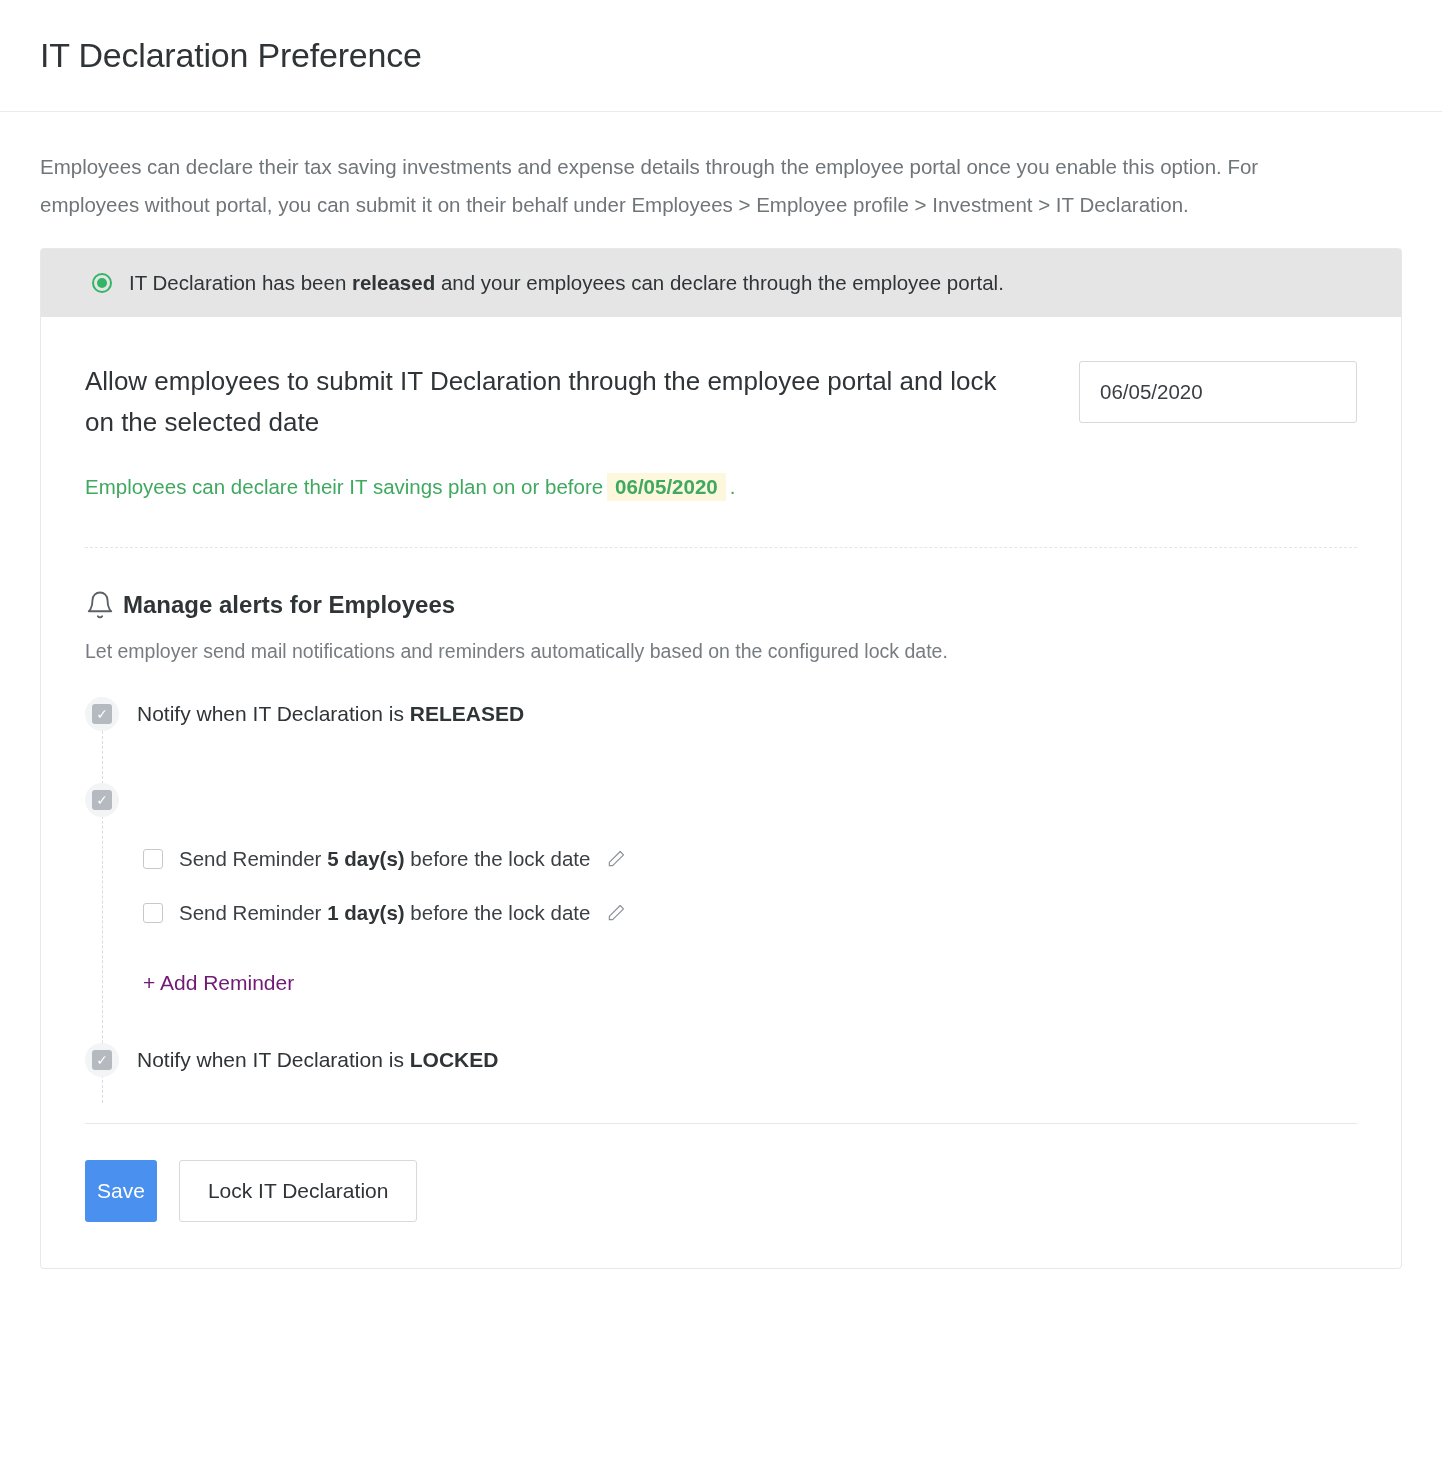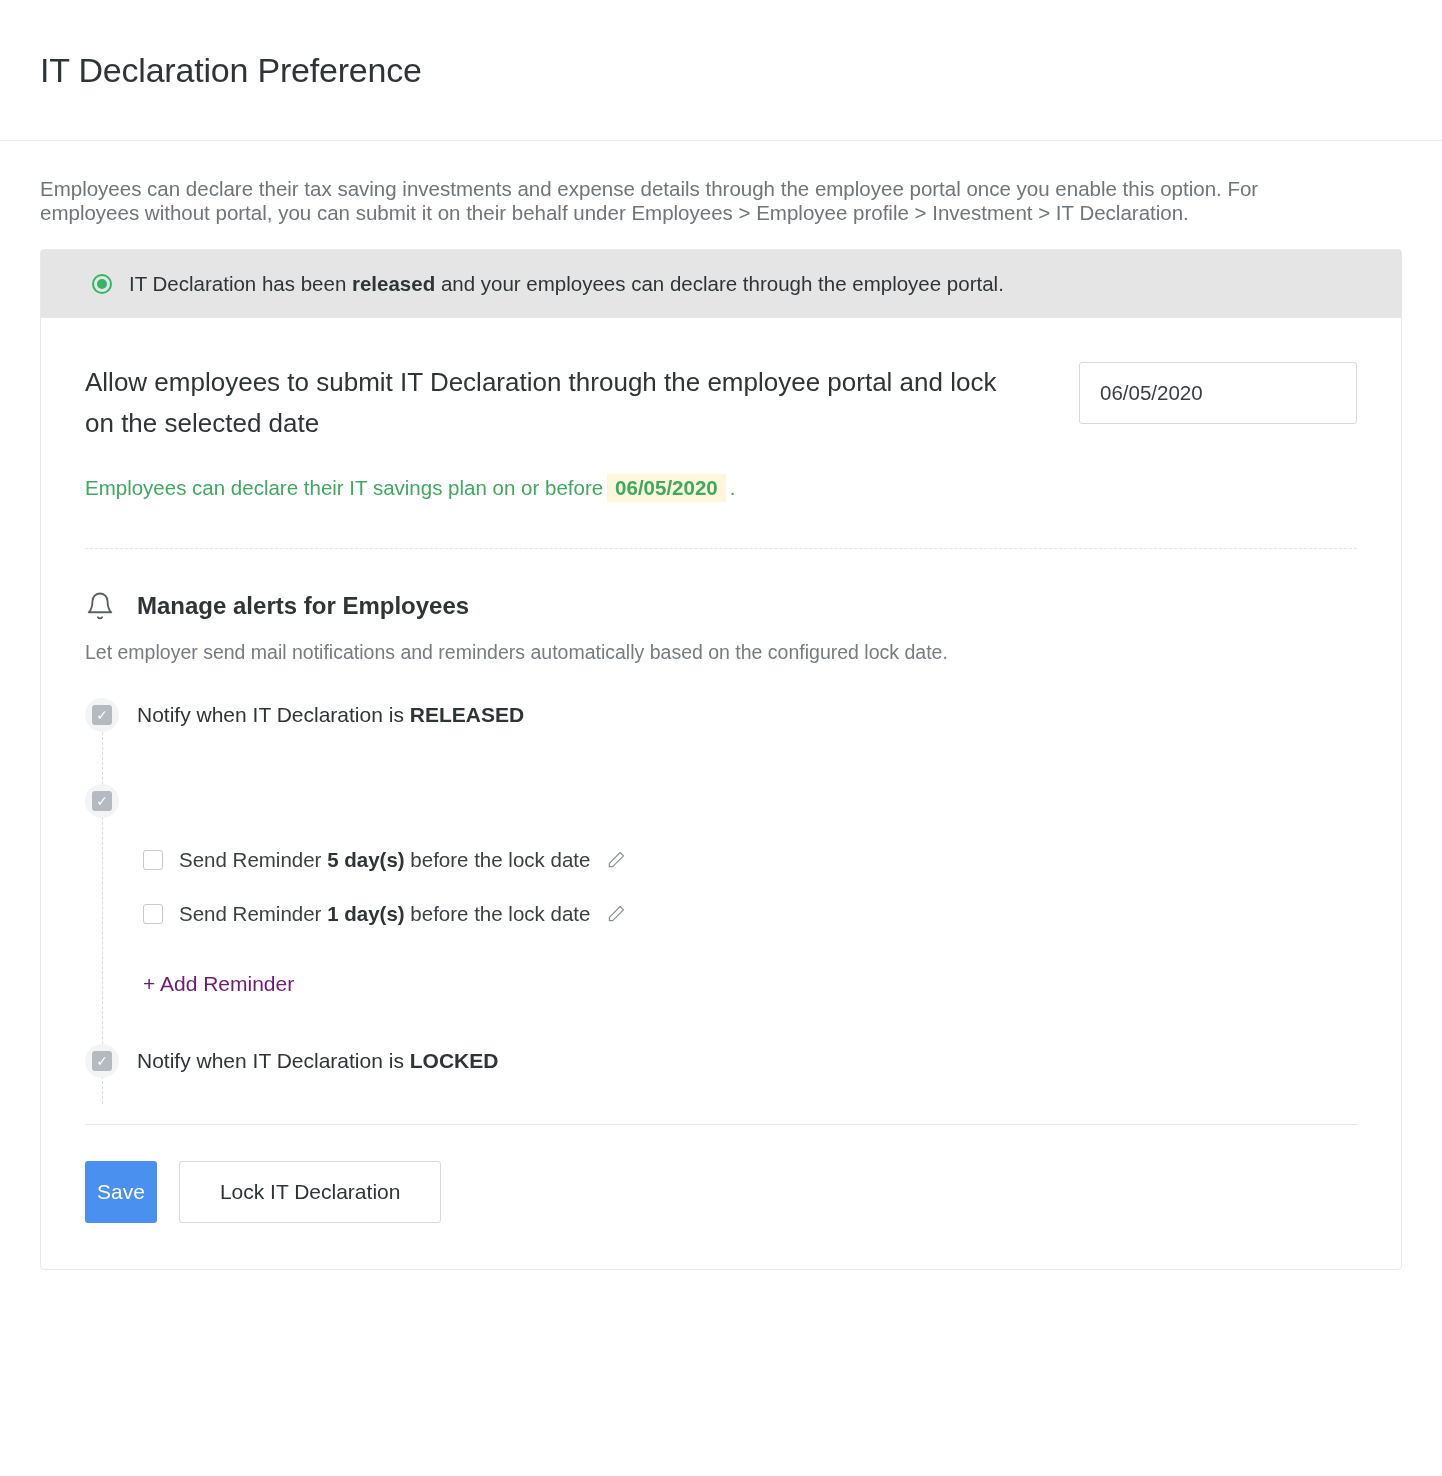--- a/index.html
+++ b/index.html
@@ -11,38 +11,38 @@
   }
   body {
     width: 1442px;
     height: 1476px;
     position: relative;
     color: #34383c;
   }
 
   
   .page-header {
-    height: 141px;
+    height: 112px;
     border-bottom: 1px solid #e8eaed;
     display: flex;
     align-items: center;
     padding: 0 40px;
   }
   .page-title {
     font-size: 34px;
     font-weight: 400;
     color: #2f3437;
     letter-spacing: -0.2px;
   }
 
   
   .intro {
     margin: 36px 40px 0 40px;
     font-size: 20.5px;
-    line-height: 24px;
+    line-height: 38px;
     color: #6f7579;
     max-width: 1270px;
   }
 
   
   .card {
     margin: 24px 40px 0 40px;
     border: 1px solid #e6e8ea;
     border-radius: 4px;
     background: #fff;
@@ -118,21 +118,21 @@
 
   .divider-dotted {
     margin: 46px 0 0 0;
     border-top: 1px dashed #e3e6e8;
   }
 
   
   .alerts-head {
     display: flex;
     align-items: center;
-    gap: 22px;
+    gap: 8px;
     margin-top: 42px;
   }
   .bell-icon { width: 30px; height: 30px; display:block; }
   .alerts-title {
     font-size: 24px;
     font-weight: 700;
     color: #2f3437;
   }
   .alerts-sub {
     margin-top: 20px;
@@ -237,21 +237,21 @@
     height: 62px;
     cursor: pointer;
     font-family: "Liberation Sans", sans-serif;
   }
   .btn-lock {
     background: #fff;
     color: #2f3437;
     border: 1px solid #d6dadd;
     border-radius: 3px;
     font-size: 21px;
-    padding: 0 40px;
+    padding: 0 28px;
     height: 62px;
     cursor: pointer;
     font-family: "Liberation Sans", sans-serif;
   }
 </style>
 </head>
 <body>
 
 <div class="page-header">
   <div class="page-title">IT Declaration Preference</div>

